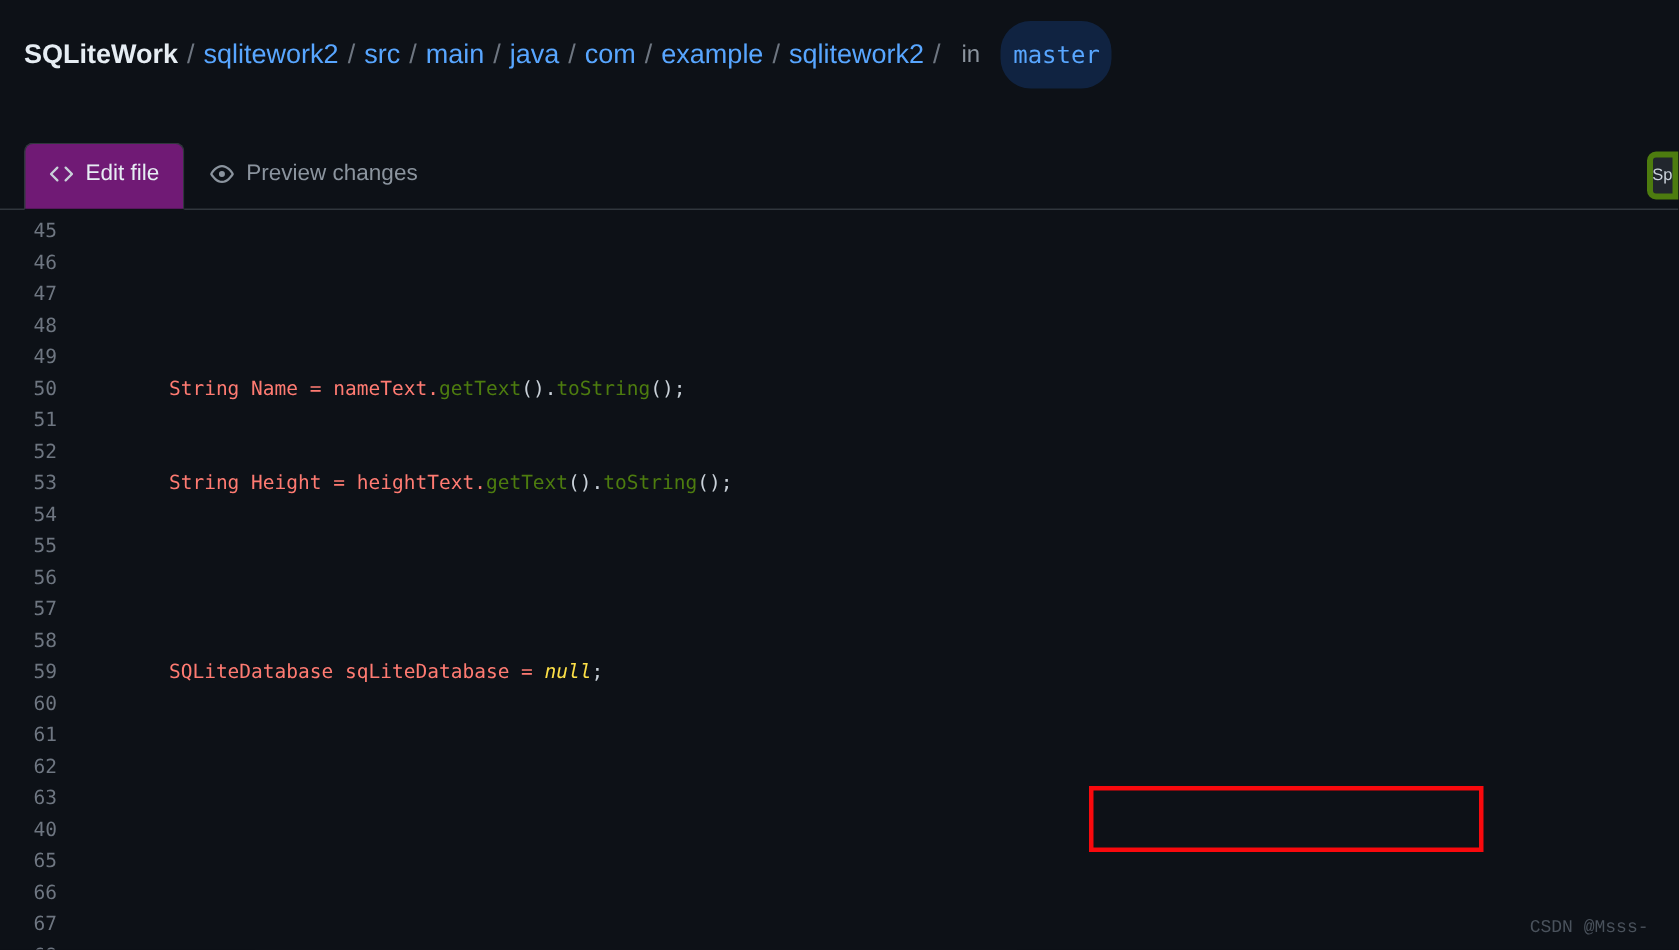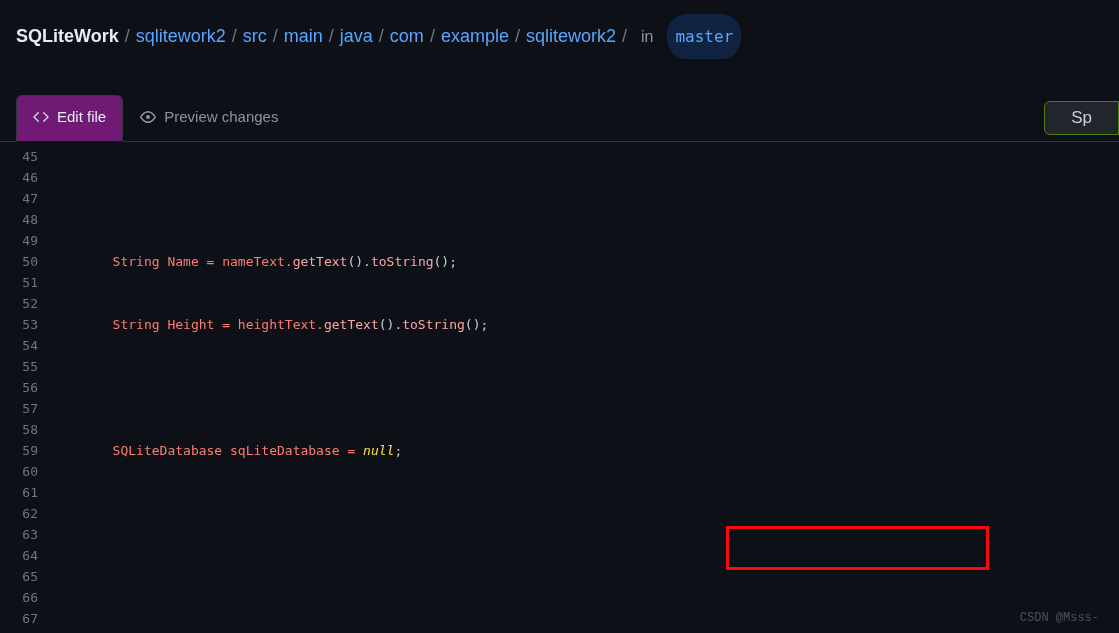--- a/index.html
+++ b/index.html
@@ -11,30 +11,30 @@
     .breadcrumb-link { color: #58a6ff; font-size: 18px; text-decoration: none; cursor: pointer; }
     .filename-input { background: #010409; border: 1px solid #30363d; border-radius: 6px; padding: 6px 12px; color: #c9d1d9; font-size: 16px; width: 216px; margin-left: 4px; }
     .in-text { color: #8b949e; margin: 0 8px; font-size: 16px; }
     .branch-badge { background: #1f6feb33; color: #58a6ff; border-radius: 20px; padding: 13px 8px; font-size: 16px; font-family: ui-monospace, monospace; }
     
     .tabs-row { display: flex; align-items: stretch; border-bottom: 1px solid #30363d; padding-left: 16px; padding-right: 0; margin-top: 20px; position: relative; }
     .tab { display: flex; align-items: center; gap: 8px; padding: 10px 16px 14px 16px; color: #c9d1d9; cursor: pointer; border: 1px solid transparent; border-bottom: none; border-top-left-radius: 6px; border-top-right-radius: 6px; font-size: 15px; }
     .tab.active { background: #701a75; border-color: #30363d; border-bottom: 1px solid #0d1117; margin-bottom: -1px; color: #e6edf3; font-weight: 500; }
     .tab-icon svg { width: 16px; height: 16px; display: block; }
     .right-button-wrap { margin-left: auto; padding: 6px 0 6px 0; }
-    .right-button { background: #21262d; border: 1px solid #4d7c0f; border-radius: 6px 0 0 6px; color: #c9d1d9; padding: 6px 26px; font-size: 17px; cursor: pointer; }
+    .right-button { background: #21262d; border: 4px solid #4d7c0f; border-radius: 6px 0 0 6px; color: #c9d1d9; padding: 6px 0; font-size: 11px; cursor: pointer; }
     
     .code-wrap { display: flex; background: #0d1117; font-family: ui-monospace, SFMono-Regular, Menlo, Consolas, monospace; font-size: 13px; line-height: 21px; border-top: 0; margin-top: 0; }
     .gutter { width: 50px; text-align: right; padding-right: 12px; color: #6e7681; user-select: none; padding-top: 4px; }
     .gutter .ln { height: 21px; }
     .code-lines { flex: 1; padding-top: 4px; white-space: pre; position: relative; }
     .line { height: 21px; }
     .tok-kw { color: #ff7b72; }
     .tok-type { color: #ff7b72; }
-    .tok-fn { color: #fca5a5; }
+    .tok-fn { color: #4d7c0f; }
     .tok-name { color: #fde047; font-style: italic; }
     .tok-plain { color: #c9d1d9; }
     
     .highlight-box { position: absolute; border: 3px solid #f9090d; pointer-events: none; }
     .watermark { position: absolute; bottom: 8px; right: 20px; color: #4a525c; font-size: 12px; font-family: Liberation Mono, monospace; }
   </style>
 </head>
 <body>
 
 <div class="breadcrumb-bar">
@@ -94,21 +94,21 @@
       <div class="ln">54</div>
       <div class="ln">55</div>
       <div class="ln">56</div>
       <div class="ln">57</div>
       <div class="ln">58</div>
       <div class="ln">59</div>
       <div class="ln">60</div>
       <div class="ln">61</div>
       <div class="ln">62</div>
       <div class="ln">63</div>
-      <div class="ln">64</div>
+      <div class="ln">40</div>
       <div class="ln">65</div>
       <div class="ln">66</div>
       <div class="ln">67</div>
       <div class="ln">68</div>
     </div>
   <div class="code-lines">
     <div class="line"></div>
     <div class="line"><span class="tok-type">        String Name = nameText.</span><span class="tok-fn">getText</span><span class="tok-plain">().</span><span class="tok-fn">toString</span><span class="tok-plain">();</span></div>
     <div class="line"><span class="tok-type">        String Height = heightText.</span><span class="tok-fn">getText</span><span class="tok-plain">().</span><span class="tok-fn">toString</span><span class="tok-plain">();</span></div>
     <div class="line"></div>

